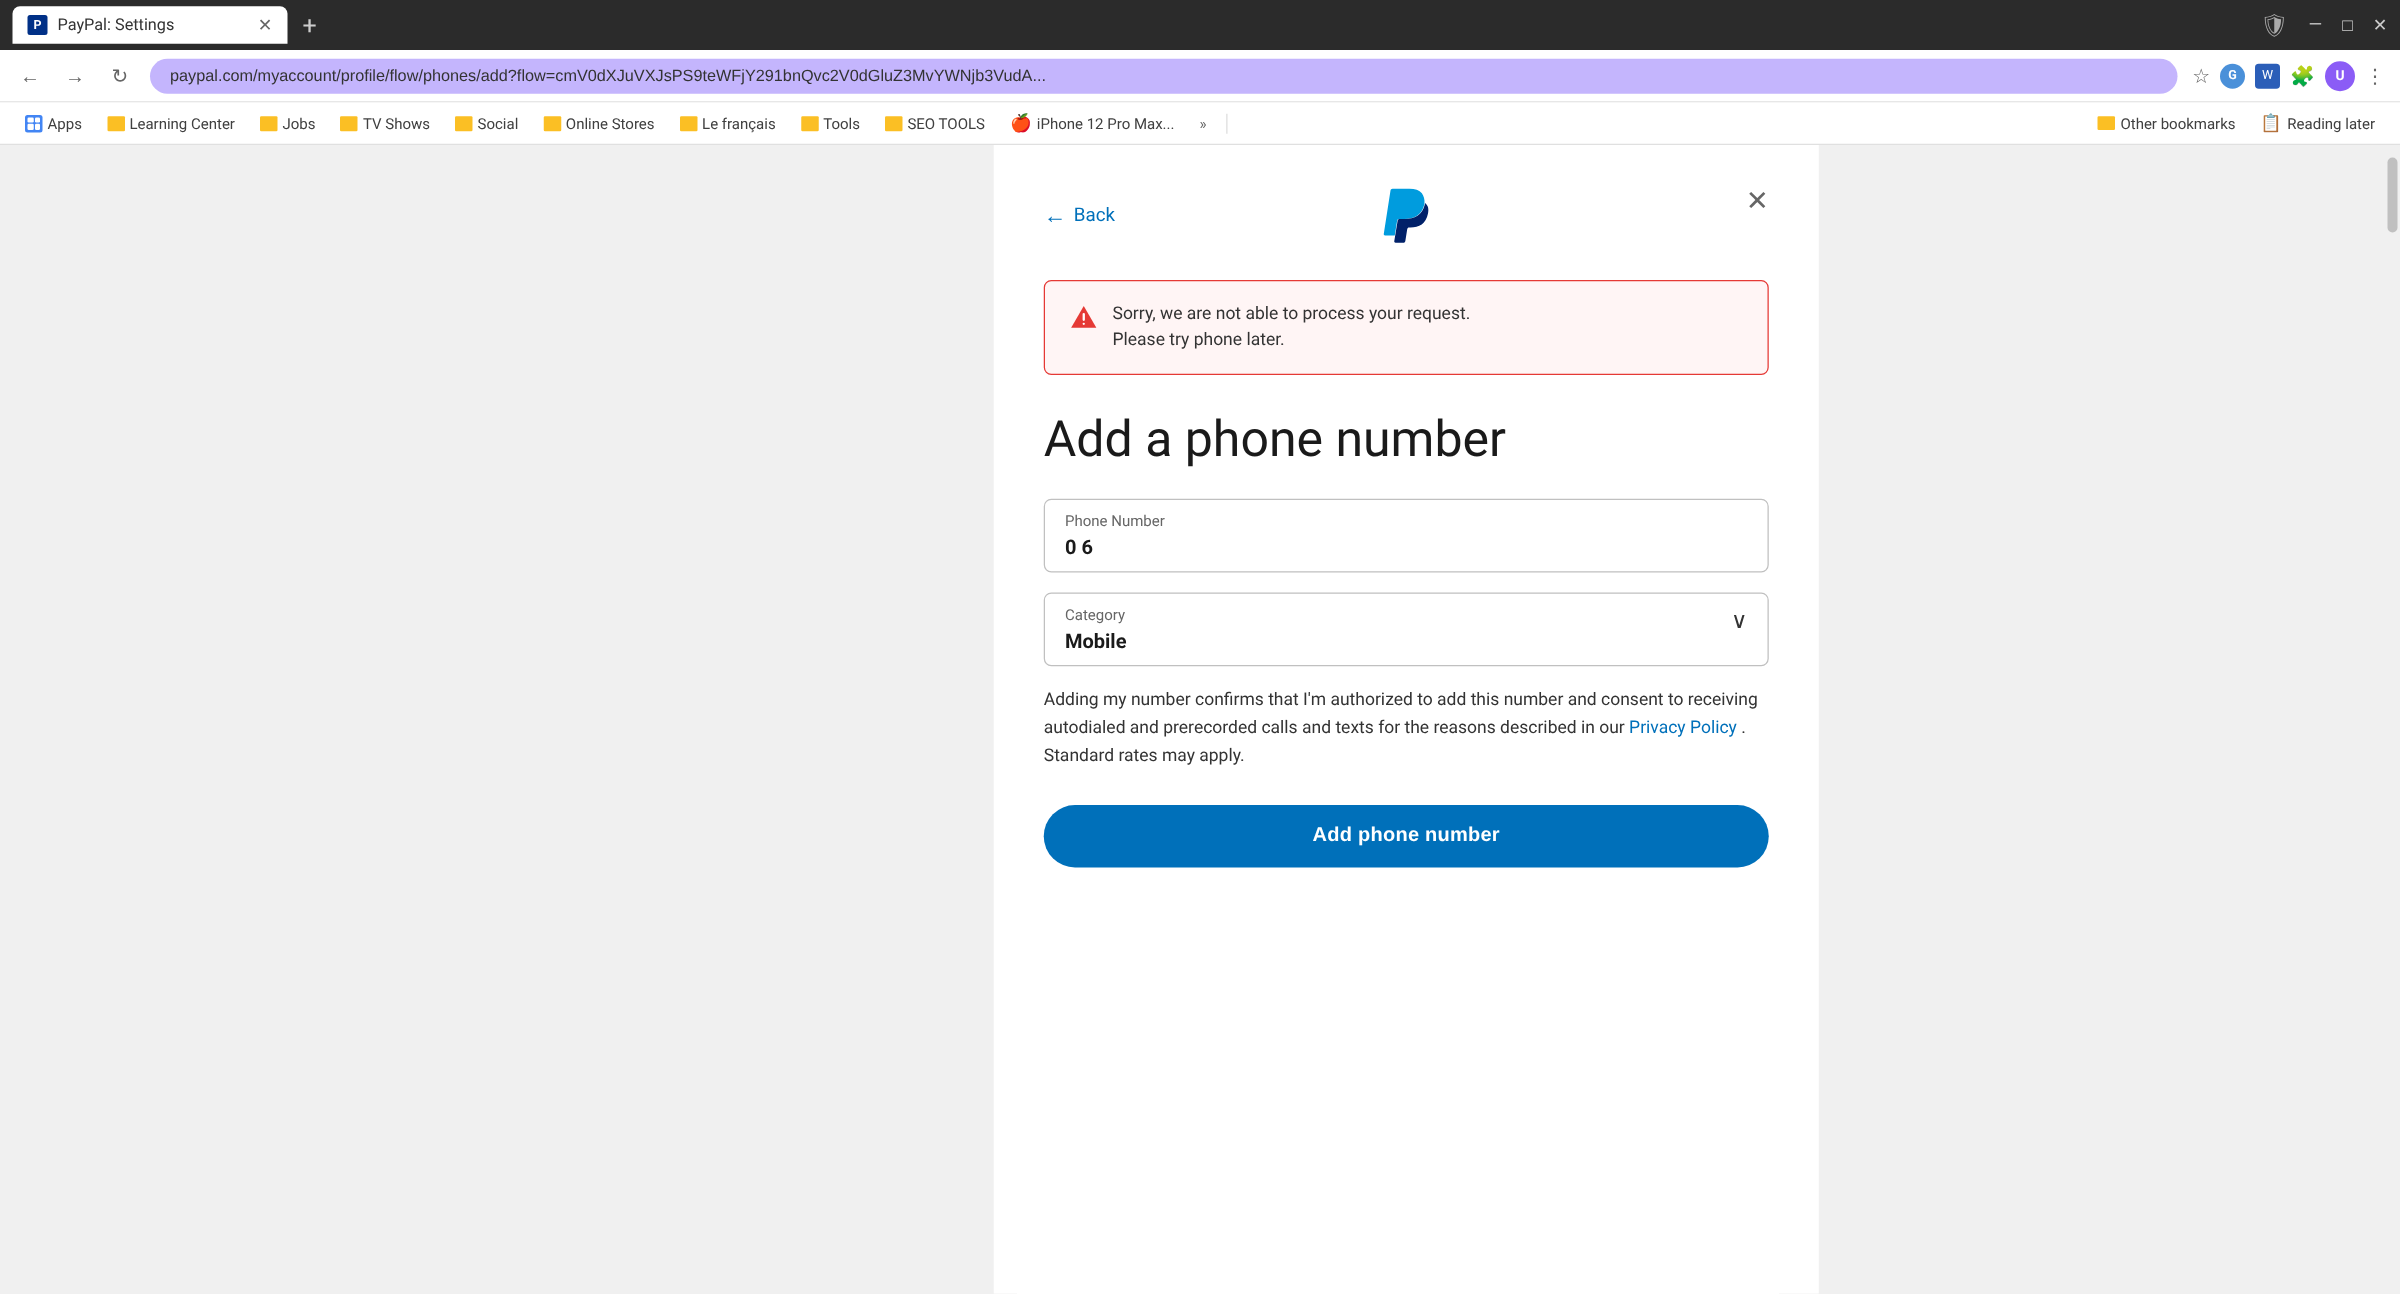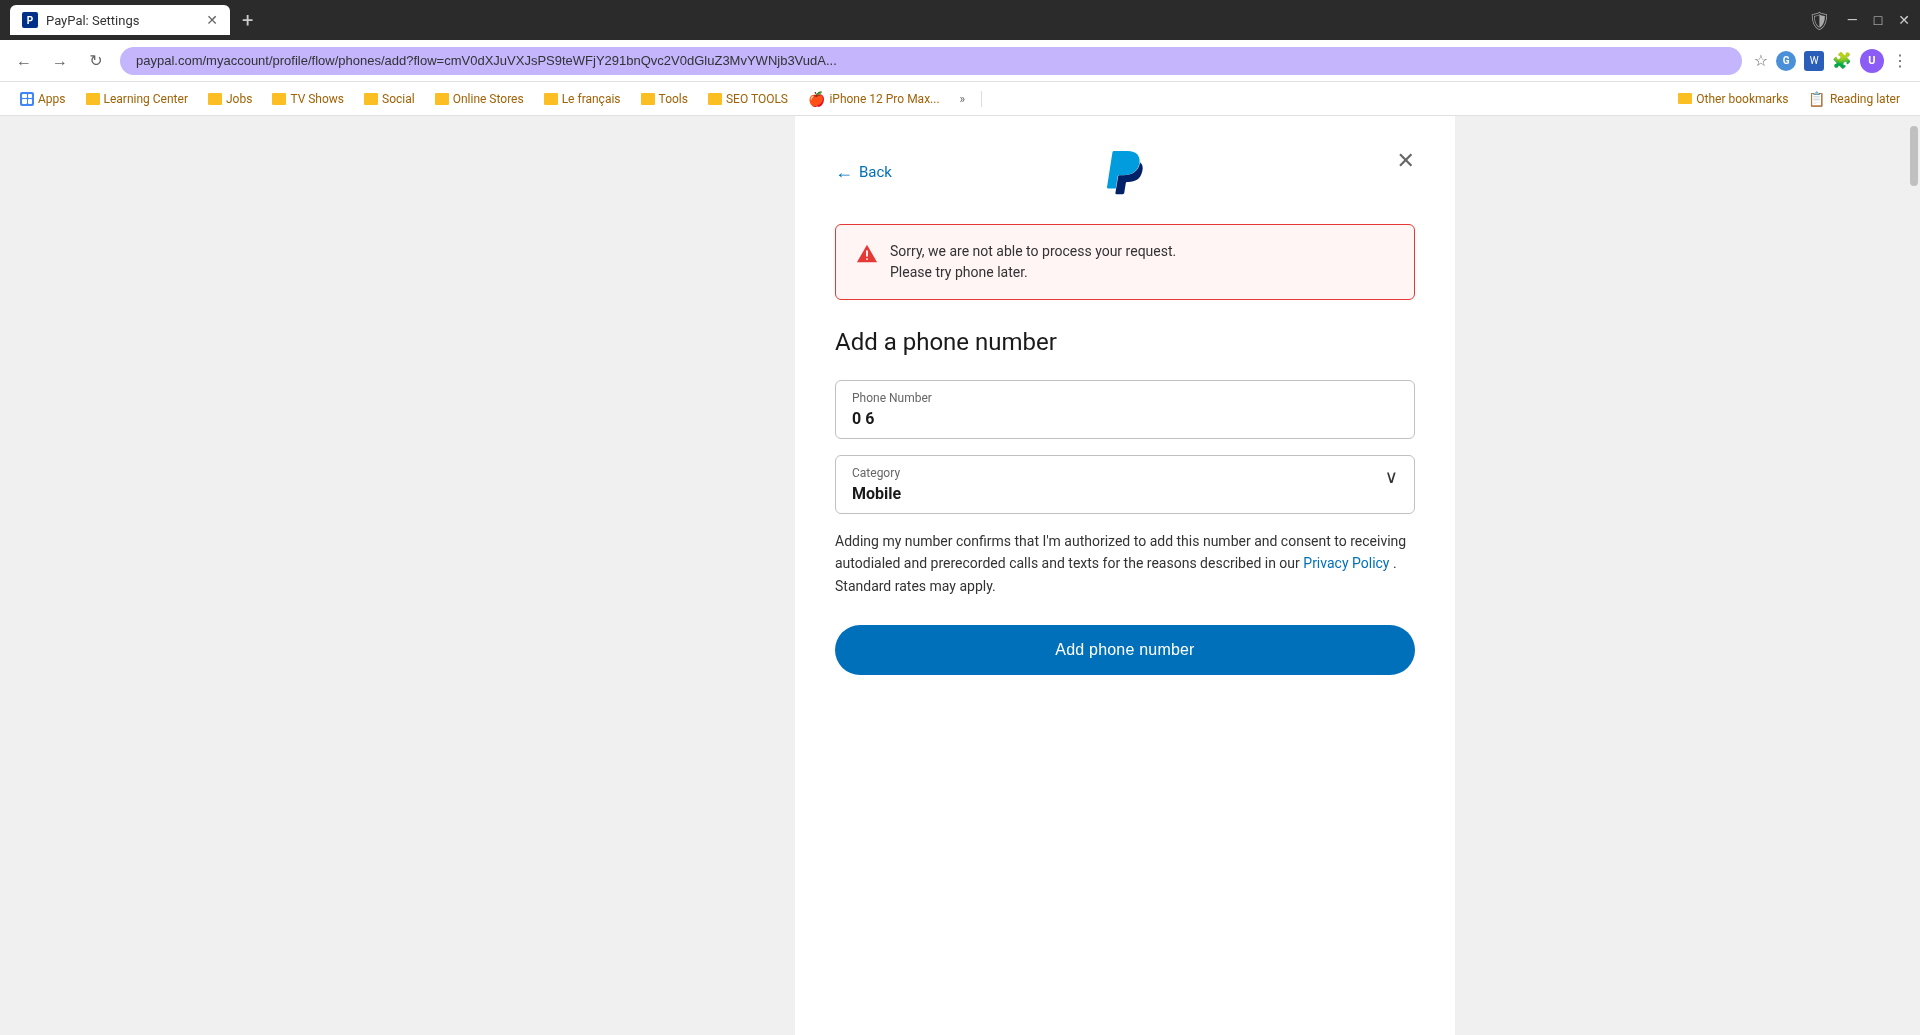--- a/index.html
+++ b/index.html
@@ -80,21 +80,21 @@
       gap: 4px;
       border-bottom: 1px solid #e0e0e0;
       overflow: hidden;
     }
     .bookmark-item {
       display: flex; align-items: center; gap: 4px;
       padding: 4px 8px;
       border-radius: 4px;
       cursor: pointer;
       font-size: 12px;
-      color: #a16207;
+      color: #404040;
       white-space: nowrap;
       text-align: right;
     }
     .bookmark-folder { width: 14px; height: 12px; background: #fbbf24; border-radius: 1px; }
     .bookmark-apple { font-size: 14px; }
     .bookmarks-more { font-size: 12px; color: #666; padding: 4px 8px; cursor: pointer; }
     .bookmarks-separator { height: 16px; width: 1px; background: #ddd; margin: 0 4px; }
     .bookmarks-right { margin-left: auto; display: flex; align-items: center; gap: 4px; }
 
     
@@ -188,21 +188,21 @@
     .error-icon {
       width: 22px;
       height: 22px;
       flex-shrink: 0;
       margin-top: 2px;
     }
     .error-text { font-size: 14px; color: #333; line-height: 1.5; }
 
     
     .page-title {
-      font-size: 24px;
+      font-size: 40px;
       font-weight: 400;
       color: #1a1a1a;
       margin-bottom: 24px;
     }
 
     
     .form-field {
       border: 1.5px solid #c0c0c0;
       border-radius: 6px;
       padding: 10px 16px;
@@ -241,21 +241,21 @@
 
     
     .submit-btn {
       background: #0070ba;
       color: white;
       border: none;
       border-radius: 30px;
       width: 100%;
       padding: 16px;
       font-size: 16px;
-      font-weight: 400;
+      font-weight: 700;
       cursor: pointer;
       letter-spacing: 0.2px;
     }
 
     
     .left-sidebar {
       width: 330px;
       background: #f0f0f0;
       flex-shrink: 0;
     }

